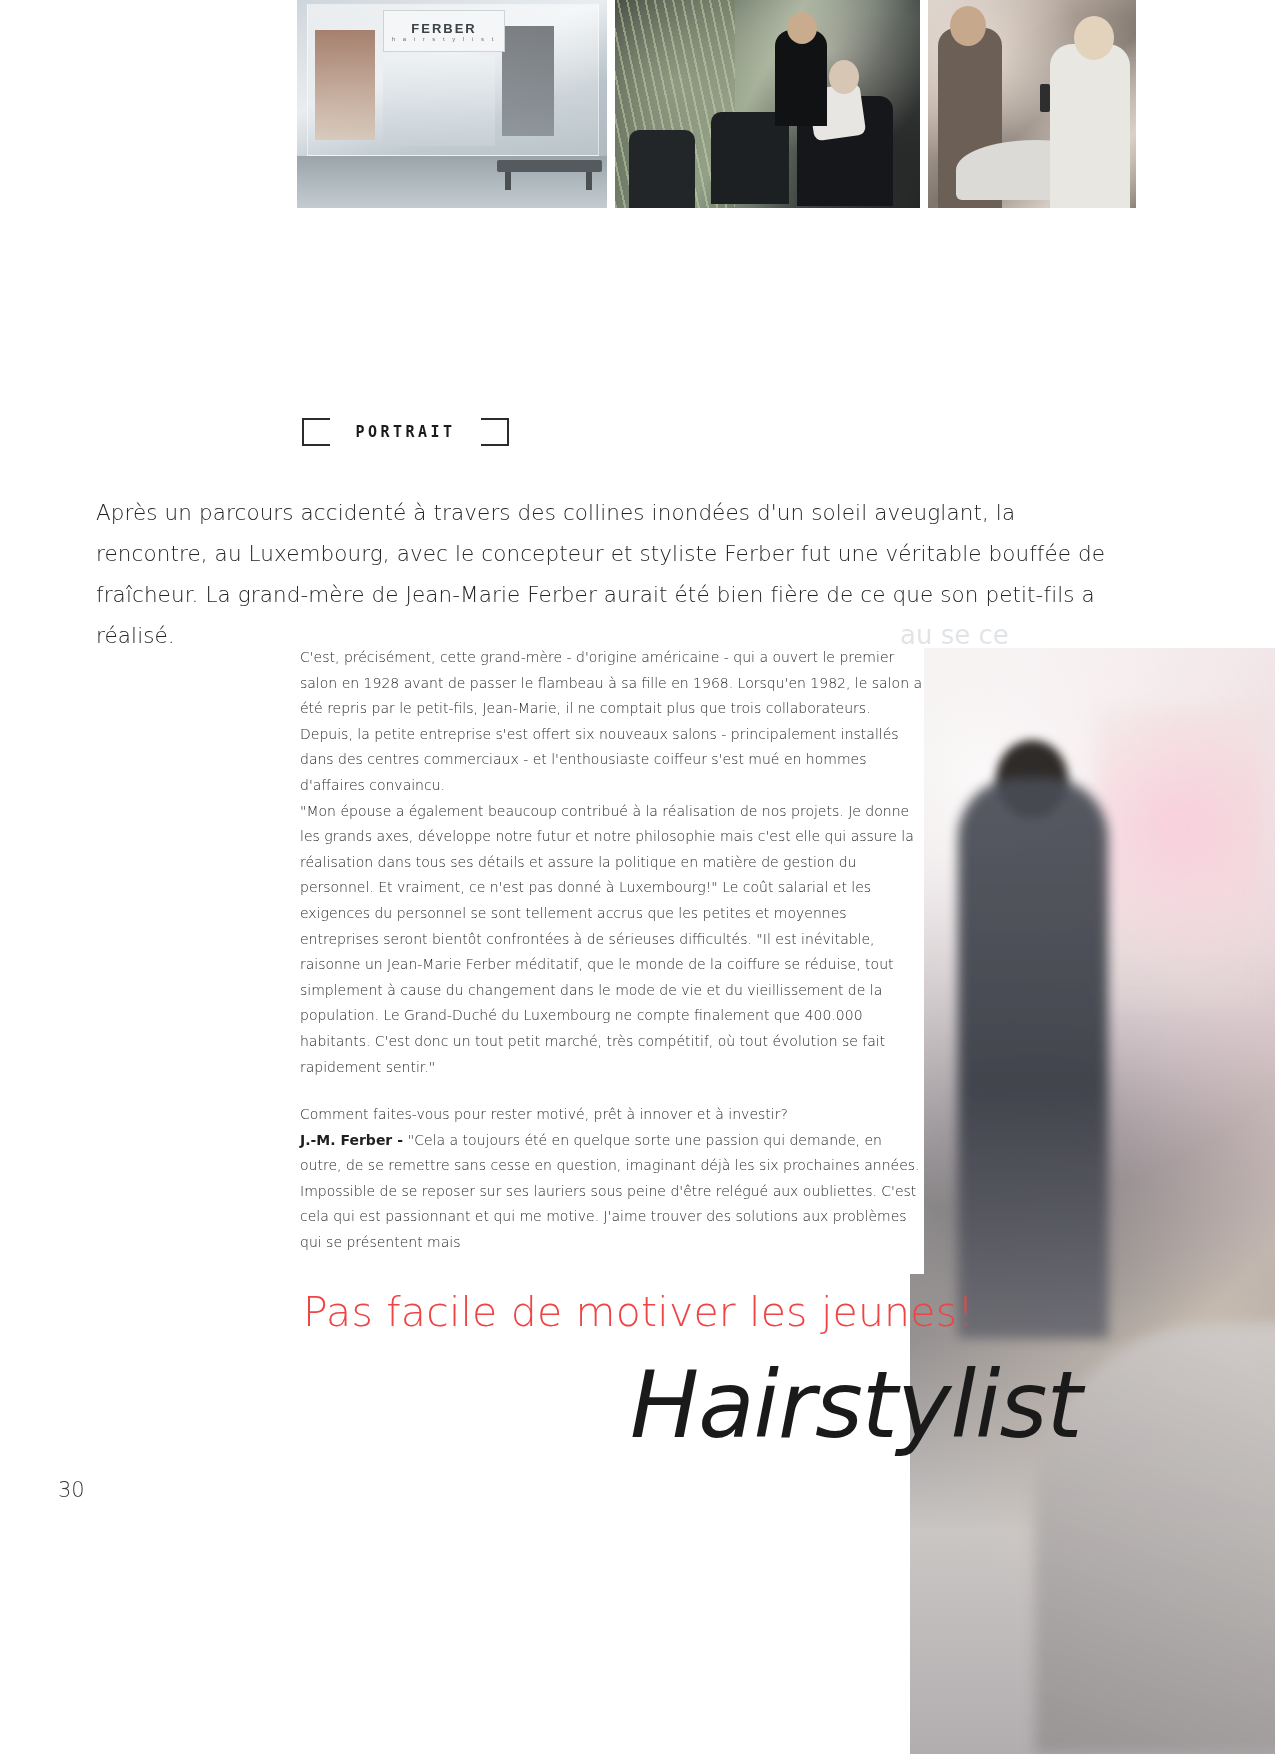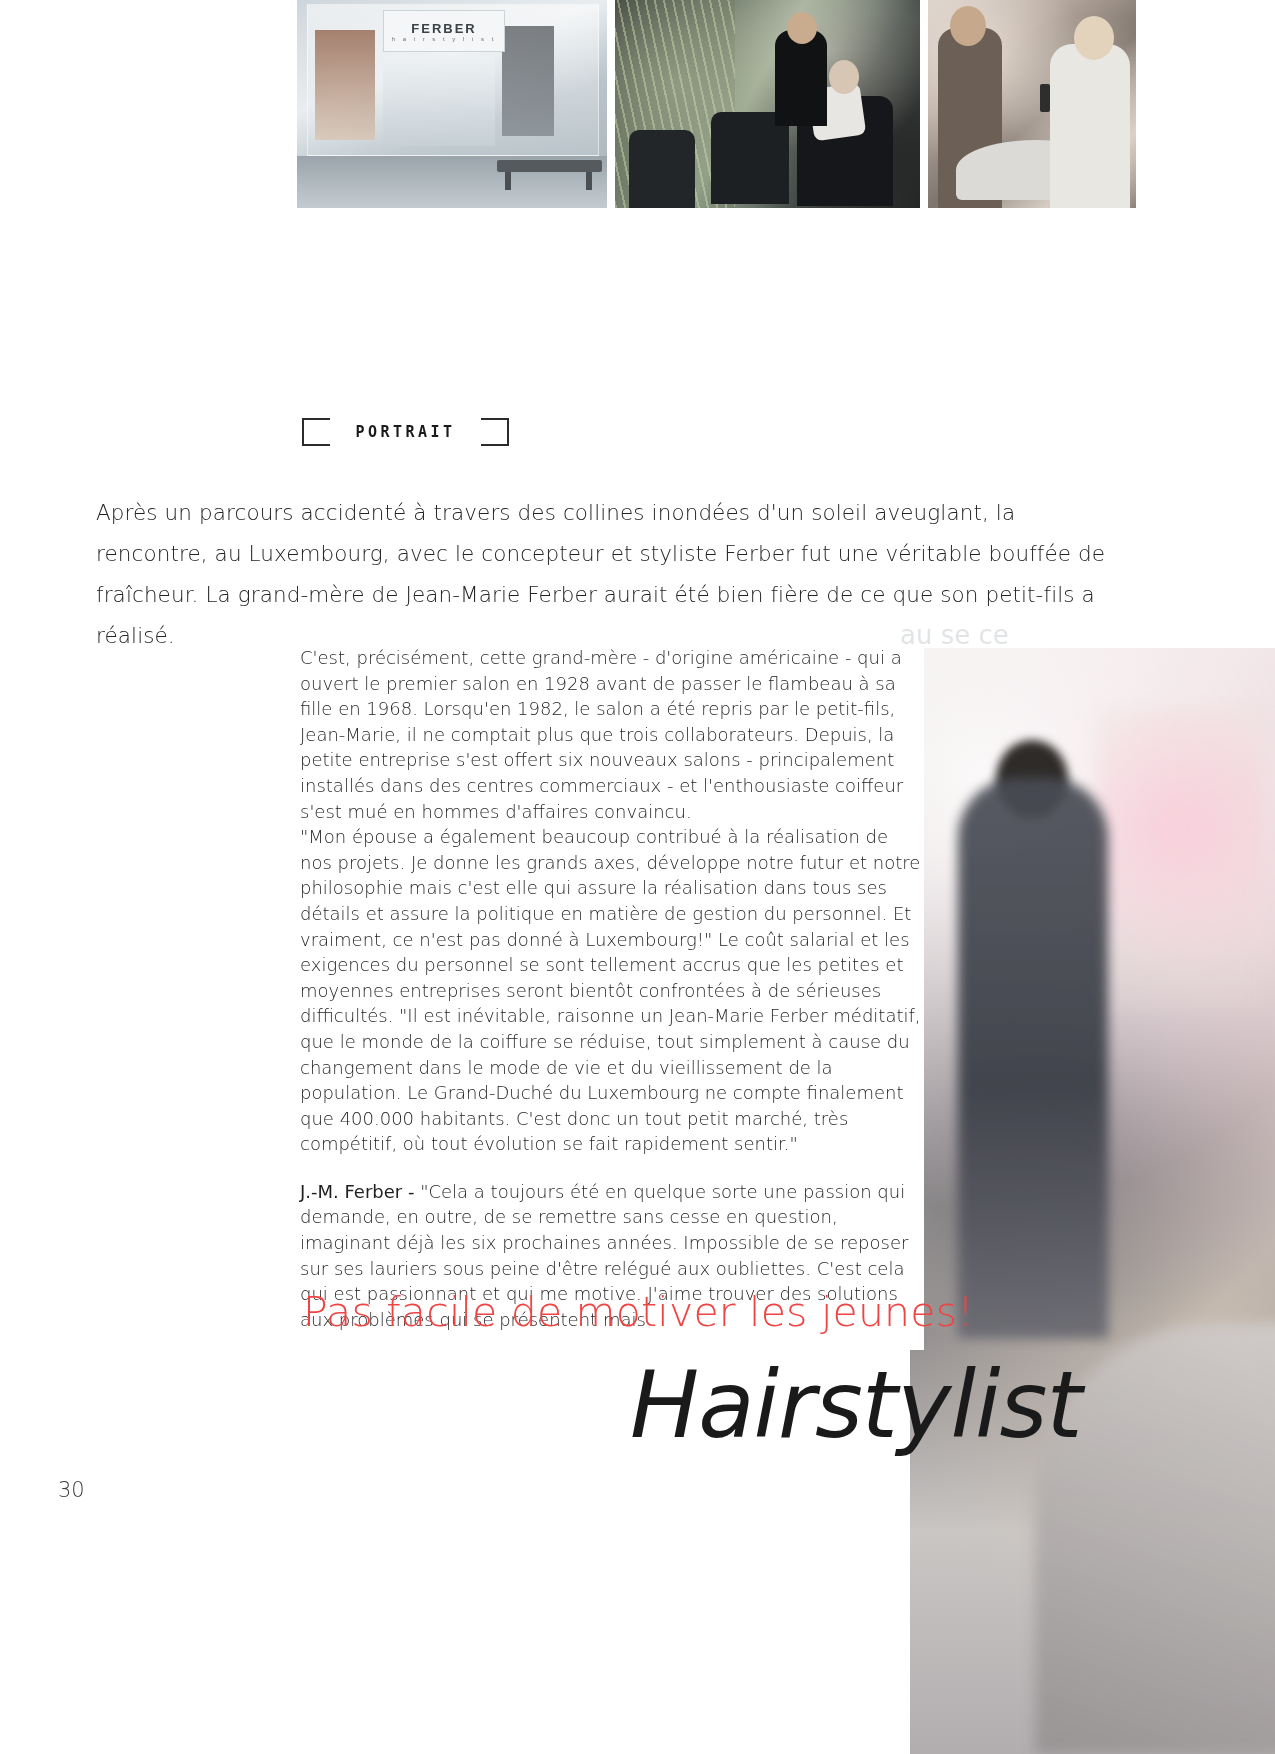--- a/index.html
+++ b/index.html
@@ -174,33 +174,33 @@
     left: 300px;
     top: 645px;
     width: 624px;
     background: #ffffff;
     padding: 0 0 18px 0;
   }
   .body-col p {
     margin: 0;
     font-family: "DejaVu Sans", sans-serif;
     font-weight: 300;
-    font-size: 18px;
+    font-size: 14px;
     line-height: 25.6px;
     color: #1f1f1f;
   }
   .body-col .gap { height: 22px; }
   .q-question {
     font-weight: bold;
     font-size: 15px;
     line-height: 25.6px;
     color: #111;
     font-family: "DejaVu Sans", sans-serif;
   }
-  .q-answer .speaker { font-weight: normal; }
+  .q-answer .speaker { font-weight: bold; }
 
   
   .teal-headline {
     position: absolute;
     left: 303px;
     top: 1288px;
     font-family: "DejaVu Sans", sans-serif;
     font-weight: 300;
     font-size: 41px;
     letter-spacing: .2px;
@@ -302,19 +302,20 @@
   <div class="hero-figure"></div>
   <div class="hero-shoulder"></div>
 </div>
 
 <div class="lead">Après un parcours accidenté à travers des collines inondées d'un soleil aveuglant, la rencontre, au Luxembourg, avec le concepteur et styliste Ferber fut une véritable bouffée de fraîcheur. La grand-mère de Jean-Marie Ferber aurait été bien fière de ce que son petit-fils a réalisé.</div>
 
 <div class="body-col">
   <p>C'est, précisément, cette grand-mère - d'origine américaine - qui a ouvert le premier salon en 1928 avant de passer le flambeau à sa fille en 1968. Lorsqu'en 1982, le salon a été repris par le petit-fils, Jean-Marie, il ne comptait plus que trois collaborateurs. Depuis, la petite entreprise s'est offert six nouveaux salons - principalement installés dans des centres commerciaux - et l'enthousiaste coiffeur s'est mué en hommes d'affaires convaincu.</p>
   <p>"Mon épouse a également beaucoup contribué à la réalisation de nos projets. Je donne les grands axes, développe notre futur et notre philosophie mais c'est elle qui assure la réalisation dans tous ses détails et assure la politique en matière de gestion du personnel. Et vraiment, ce n'est pas donné à Luxembourg!" Le coût salarial et les exigences du personnel se sont tellement accrus que les petites et moyennes entreprises seront bientôt confrontées à de sérieuses difficultés. "Il est inévitable, raisonne un Jean-Marie Ferber méditatif, que le monde de la coiffure se réduise, tout simplement à cause du changement dans le mode de vie et du vieillissement de la population. Le Grand-Duché du Luxembourg ne compte finalement que 400.000 habitants. C'est donc un tout petit marché, très compétitif, où tout évolution se fait rapidement sentir."</p>
   <div class="gap"></div>
+  <p class="q-question">Comment faites-vous pour rester motivé, prêt à innover et à investir?</p>
   <p class="q-answer"><span class="speaker">J.-M. Ferber - </span><span>"Cela a toujours été en quelque sorte une passion qui demande, en outre, de se remettre sans cesse en question, imaginant déjà les six prochaines années. Impossible de se reposer sur ses lauriers sous peine d'être relégué aux oubliettes. C'est cela qui est passionnant et qui me motive. J'aime trouver des solutions aux problèmes qui se présentent mais</span></p>
 </div>
 
 <div class="teal-headline">Pas facile de motiver les jeunes!</div>
 <div class="big-title">Hairstylist</div>
 
 <div class="page-number">30</div>
 
 </body></html>

